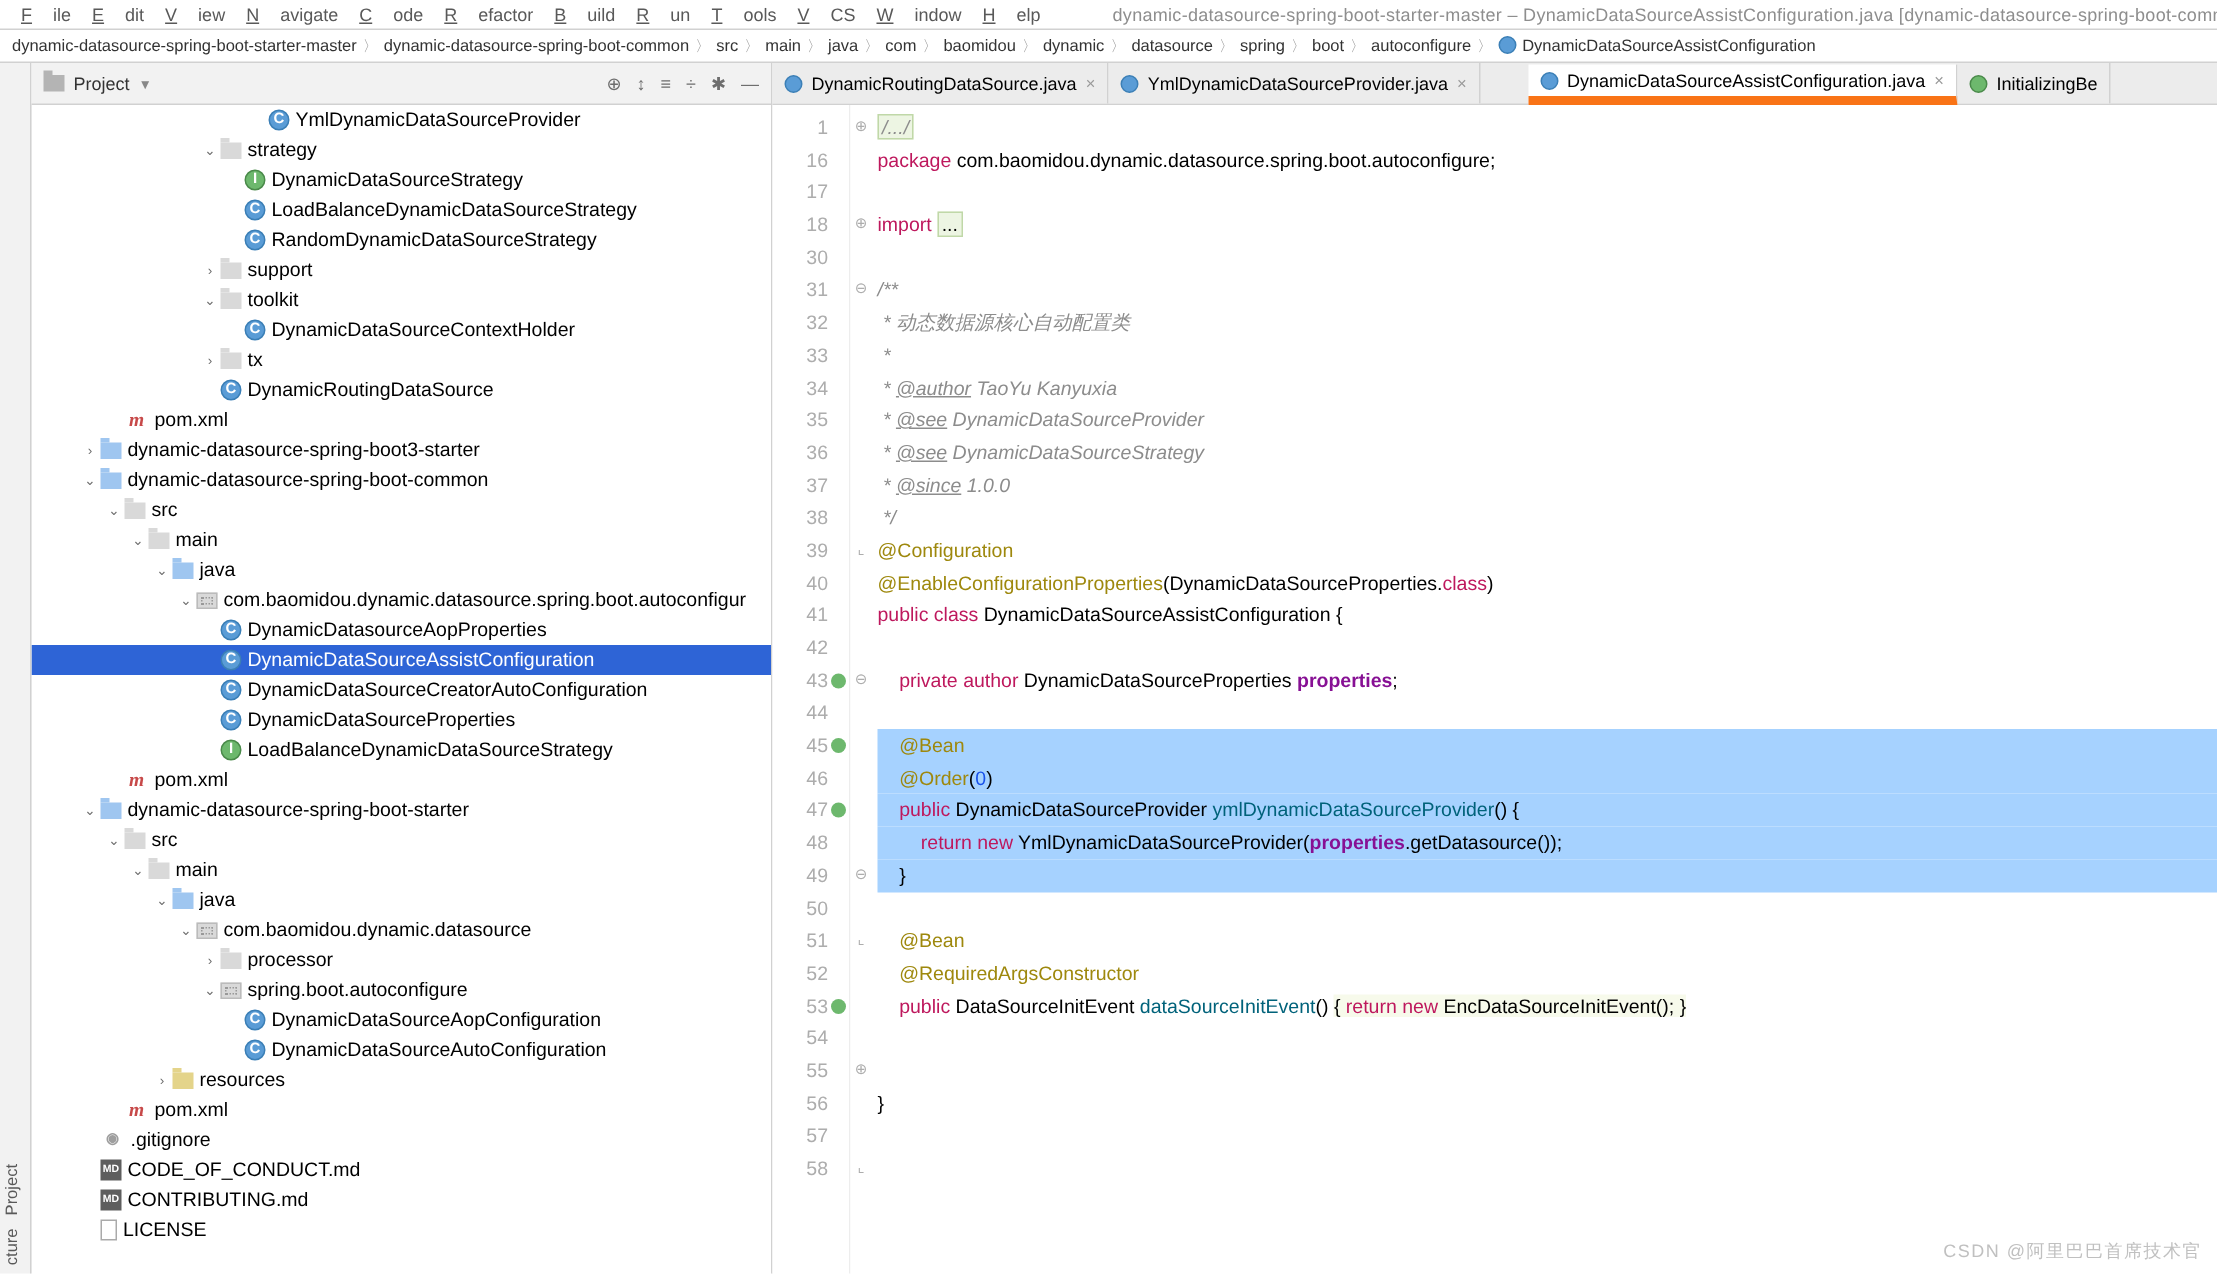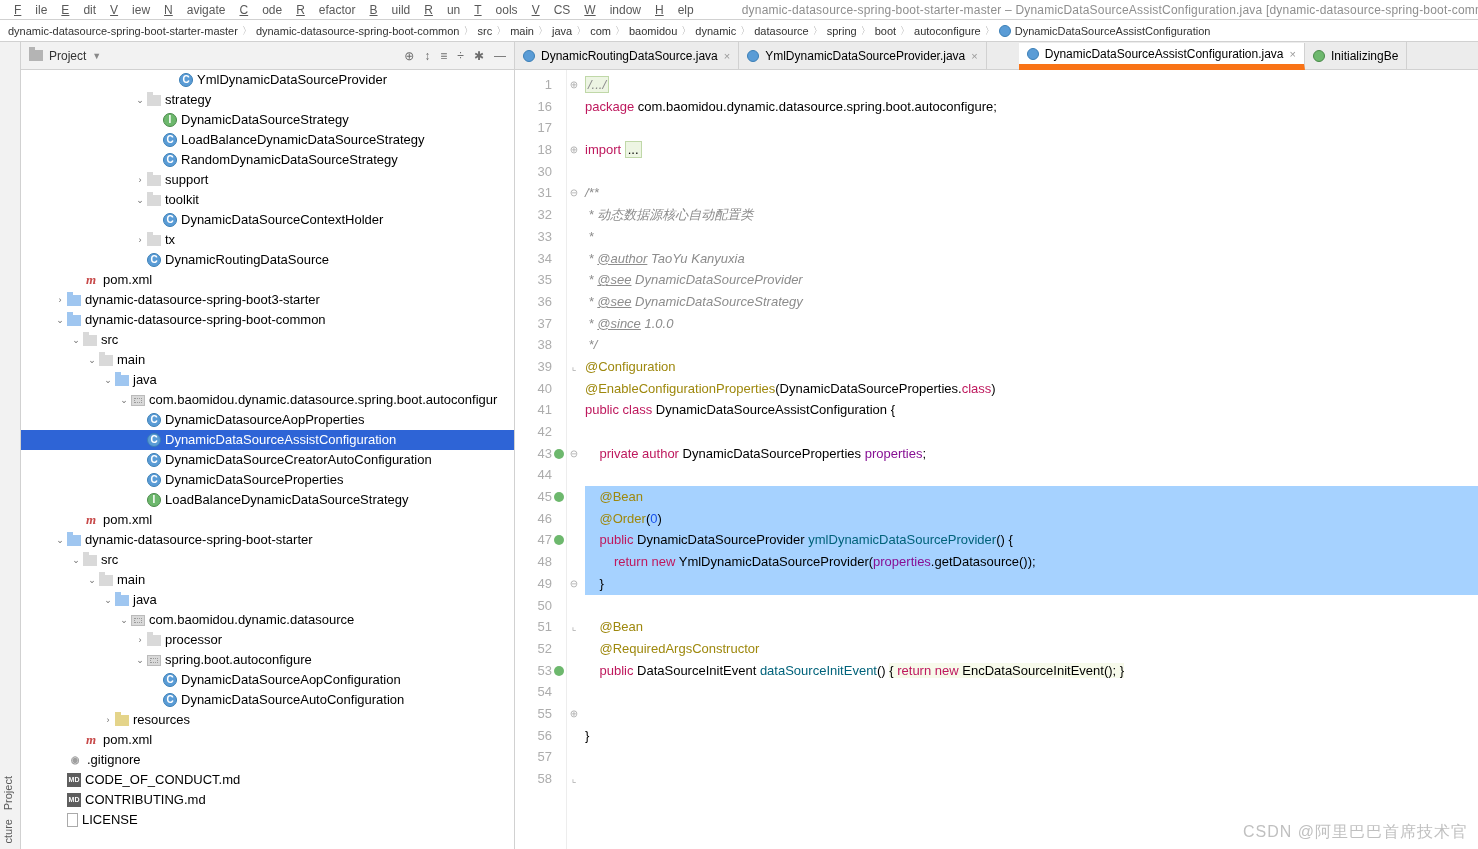--- a/index.html
+++ b/index.html
@@ -74,27 +74,27 @@
 .fold { width:14px; background:#fff; color:#adadad; padding-top:4px; }
 .fold div { height:21.7px; line-height:21.7px; text-align:center; font-size:10px; }
 .code { flex:1; padding:4px 0 0 4px; overflow:hidden; }
 .code div { height:21.7px; line-height:21.7px; white-space:pre; }
 .code .hl { background:#a6d2ff; }
 .kw { color:#be185d; }
 .com { color:#8c8c8c; font-style:italic; }
 .doc { color:#8c8c8c; font-style:italic; }
 .doctag { color:#8c8c8c; font-style:italic; text-decoration:underline; }
 .ann { color:#9e880d; }
-.fld-c { color:#871094; }
+.fld-c { color:#871094;font-weight:bold; }
 .meth { color:#00627a; }
 .num { color:#1750eb; }
 .box { background:#edf5e3; border:1px solid #c0d8a8; padding:0 2px; }
 .yellowbox { background:#f7faeb; }
 
-.watermark { position:absolute; right:10px; bottom:6px; color:#c0c0c0; font-size:16px; letter-spacing:1px; }
+.watermark { position:absolute; right:10px; bottom:6px; color:#c0c0c0; font-size:12px; letter-spacing:1px; }
 </style>
 </head>
 <body>
 
 <div class="menubar">
   <span class="sq"></span>
   <span id="menu-items"><span><span class="u">F</span>ile</span><span><span class="u">E</span>dit</span><span><span class="u">V</span>iew</span><span><span class="u">N</span>avigate</span><span><span class="u">C</span>ode</span><span><span class="u">R</span>efactor</span><span><span class="u">B</span>uild</span><span><span class="u">R</span>un</span><span><span class="u">T</span>ools</span><span><span class="u">V</span>CS</span><span><span class="u">W</span>indow</span><span><span class="u">H</span>elp</span></span>
   <span class="title">dynamic-datasource-spring-boot-starter-master – DynamicDataSourceAssistConfiguration.java [dynamic-datasource-spring-boot-comm…</span>
 </div>
 

